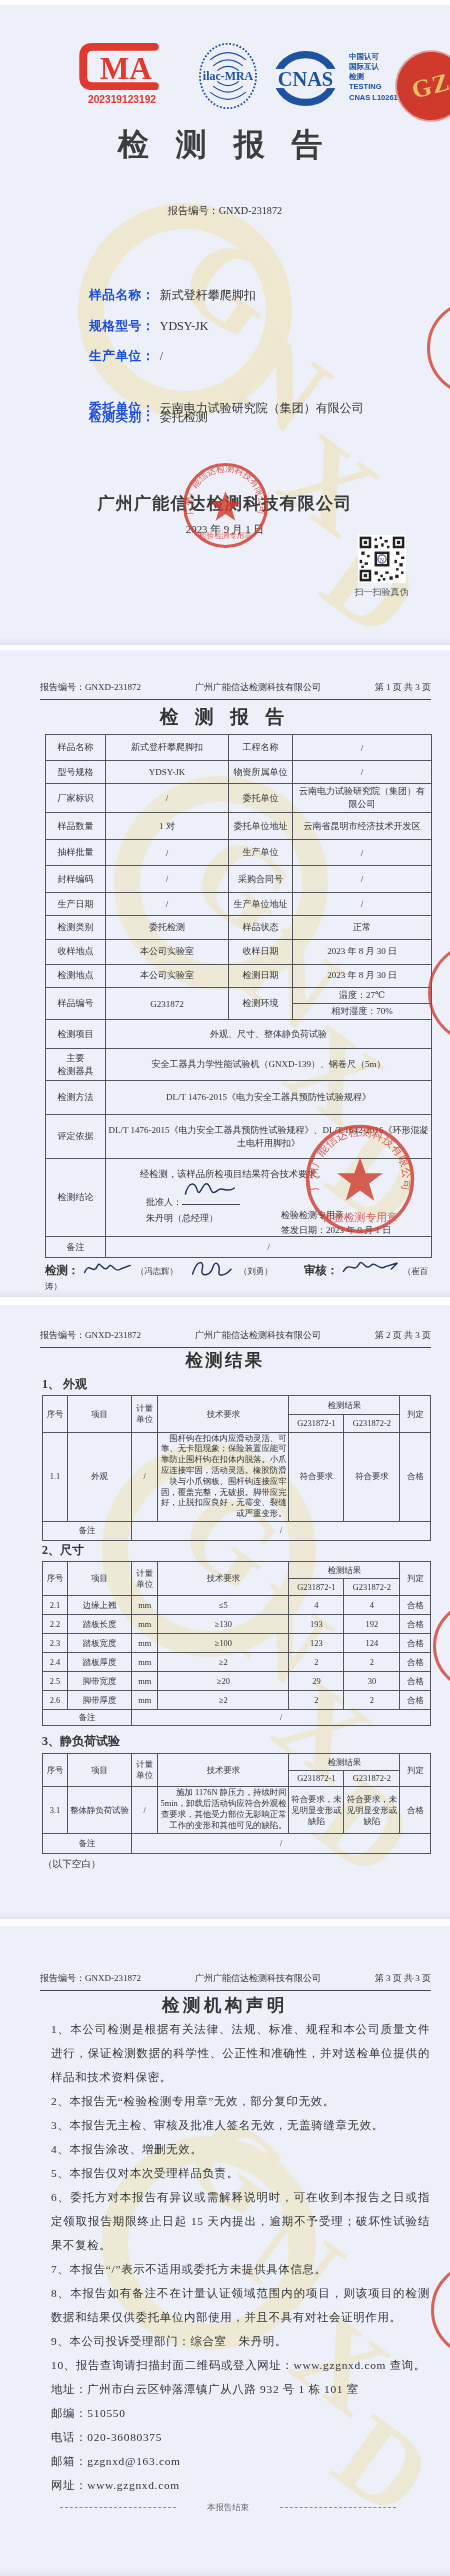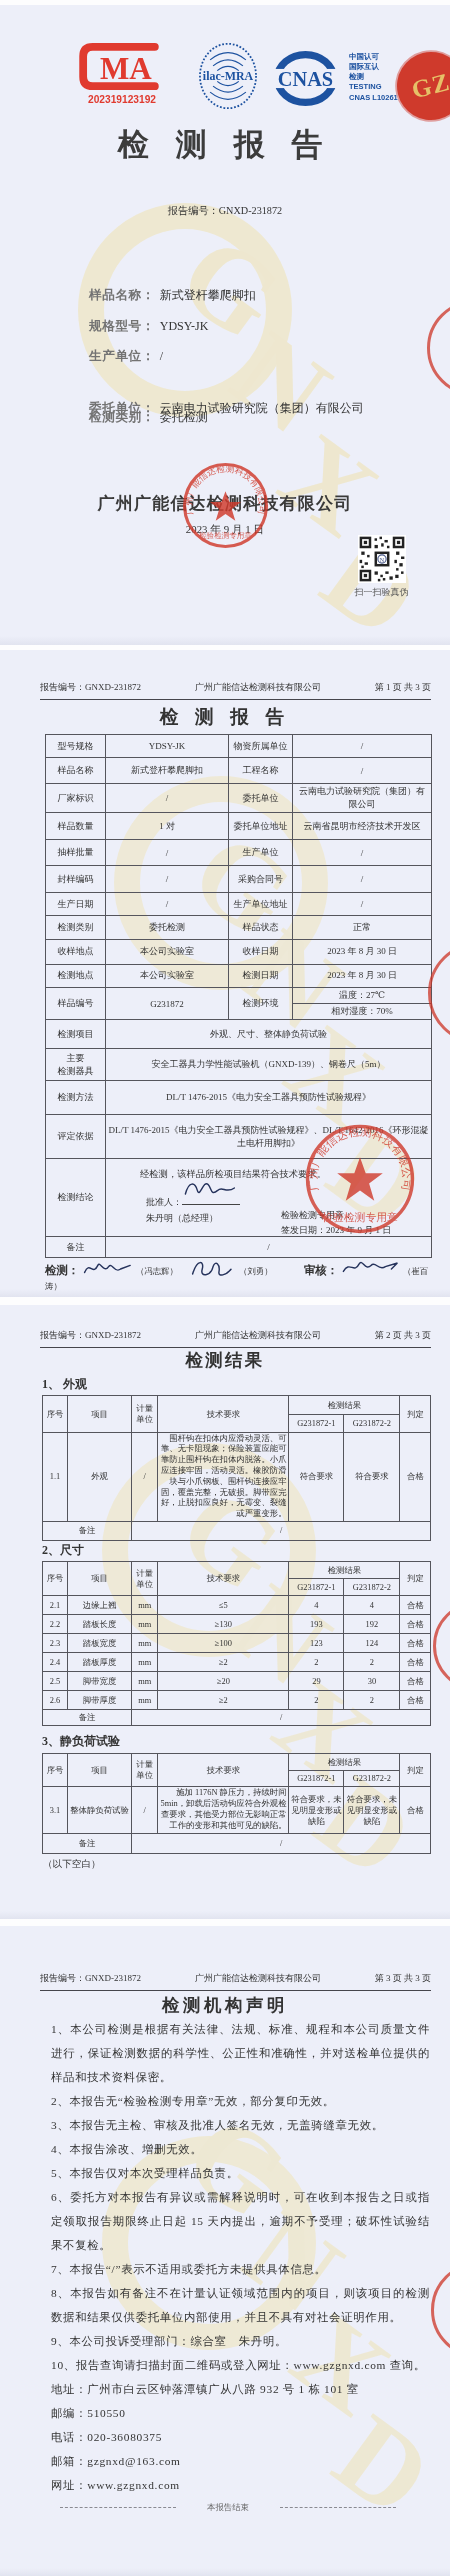--- a/index.html
+++ b/index.html
@@ -28,21 +28,21 @@
   
   .ringseal{position:absolute;border:3.6px solid rgba(204,52,38,.75);border-radius:50%;
             box-shadow:inset 0 0 0 1.8px rgba(204,52,38,0);pointer-events:none;}
   .cornerseal{position:absolute;border-radius:50%;background:#cf3a2c;display:flex;align-items:center;
               justify-content:center;transform:rotate(-14deg);box-shadow:0 0 0 1.8px rgba(207,58,44,.45);}
   .cornerseal b{color:#e6c168;font:bold 25px "Liberation Serif",serif;letter-spacing:1.2px;}
   svg text{font-family:"Liberation Serif","DejaVu Serif",serif;}
   .sig{stroke:#26335c;stroke-width:2.4;fill:none;stroke-linecap:round;}
   .qrcap{font-size:9px;color:#555;}
   .fieldrow{position:absolute;left:89px;white-space:nowrap;}
-  .fieldrow .fl{font:bold 12.6px "Liberation Sans","DejaVu Sans",sans-serif;color:#737373;letter-spacing:0.6px;}
+  .fieldrow .fl{font:bold 12.6px "Liberation Sans","DejaVu Sans",sans-serif;color:#1d4ed8;letter-spacing:0.6px;}
   .fieldrow .fv{font-size:12px;margin-left:4.8px;}
   .stmt p{margin:0;font-size:11.4px;line-height:24px;letter-spacing:0.7px;text-align:justify;}
   .endline{display:flex;align-items:center;font-size:8.4px;color:#666;}
   .endline i{flex:1;border-top:0.6px dashed #8a8a92;}
 </style>
 </head>
 <body>
 
 <div id="canvas">
 
@@ -185,30 +185,30 @@
     <div class="abs ctr" style="top:54px;font-size:18.6px;font-weight:bold;letter-spacing:6px;">检 测 报 告</div>
 
     <table class="abs" style="left:45px;top:84px;width:385px;">
       <colgroup>
           <col style="width:60px">
           <col style="width:123px">
           <col style="width:64px">
           <col style="width:139px">
         </colgroup>
       <tbody>
-          <tr style="height:23px">
+          <tr style="height:26px">
+            <td>样品名称</td>
+            <td>新式登杆攀爬脚扣</td>
+            <td>工程名称</td>
+            <td>/</td>
+          </tr>
+      <tr style="height:23px">
             <td>型号规格</td>
             <td>YDSY-JK</td>
             <td>物资所属单位</td>
-            <td>/</td>
-          </tr>
-      <tr style="height:26px">
-            <td>样品名称</td>
-            <td>新式登杆攀爬脚扣</td>
-            <td>工程名称</td>
             <td>/</td>
           </tr>
       <tr style="height:25px">
             <td>厂家标识</td>
             <td>/</td>
             <td>委托单位</td>
             <td>云南电力试验研究院（集团）有限公司</td>
           </tr>
       <tr style="height:27px">
             <td>样品数量</td>

